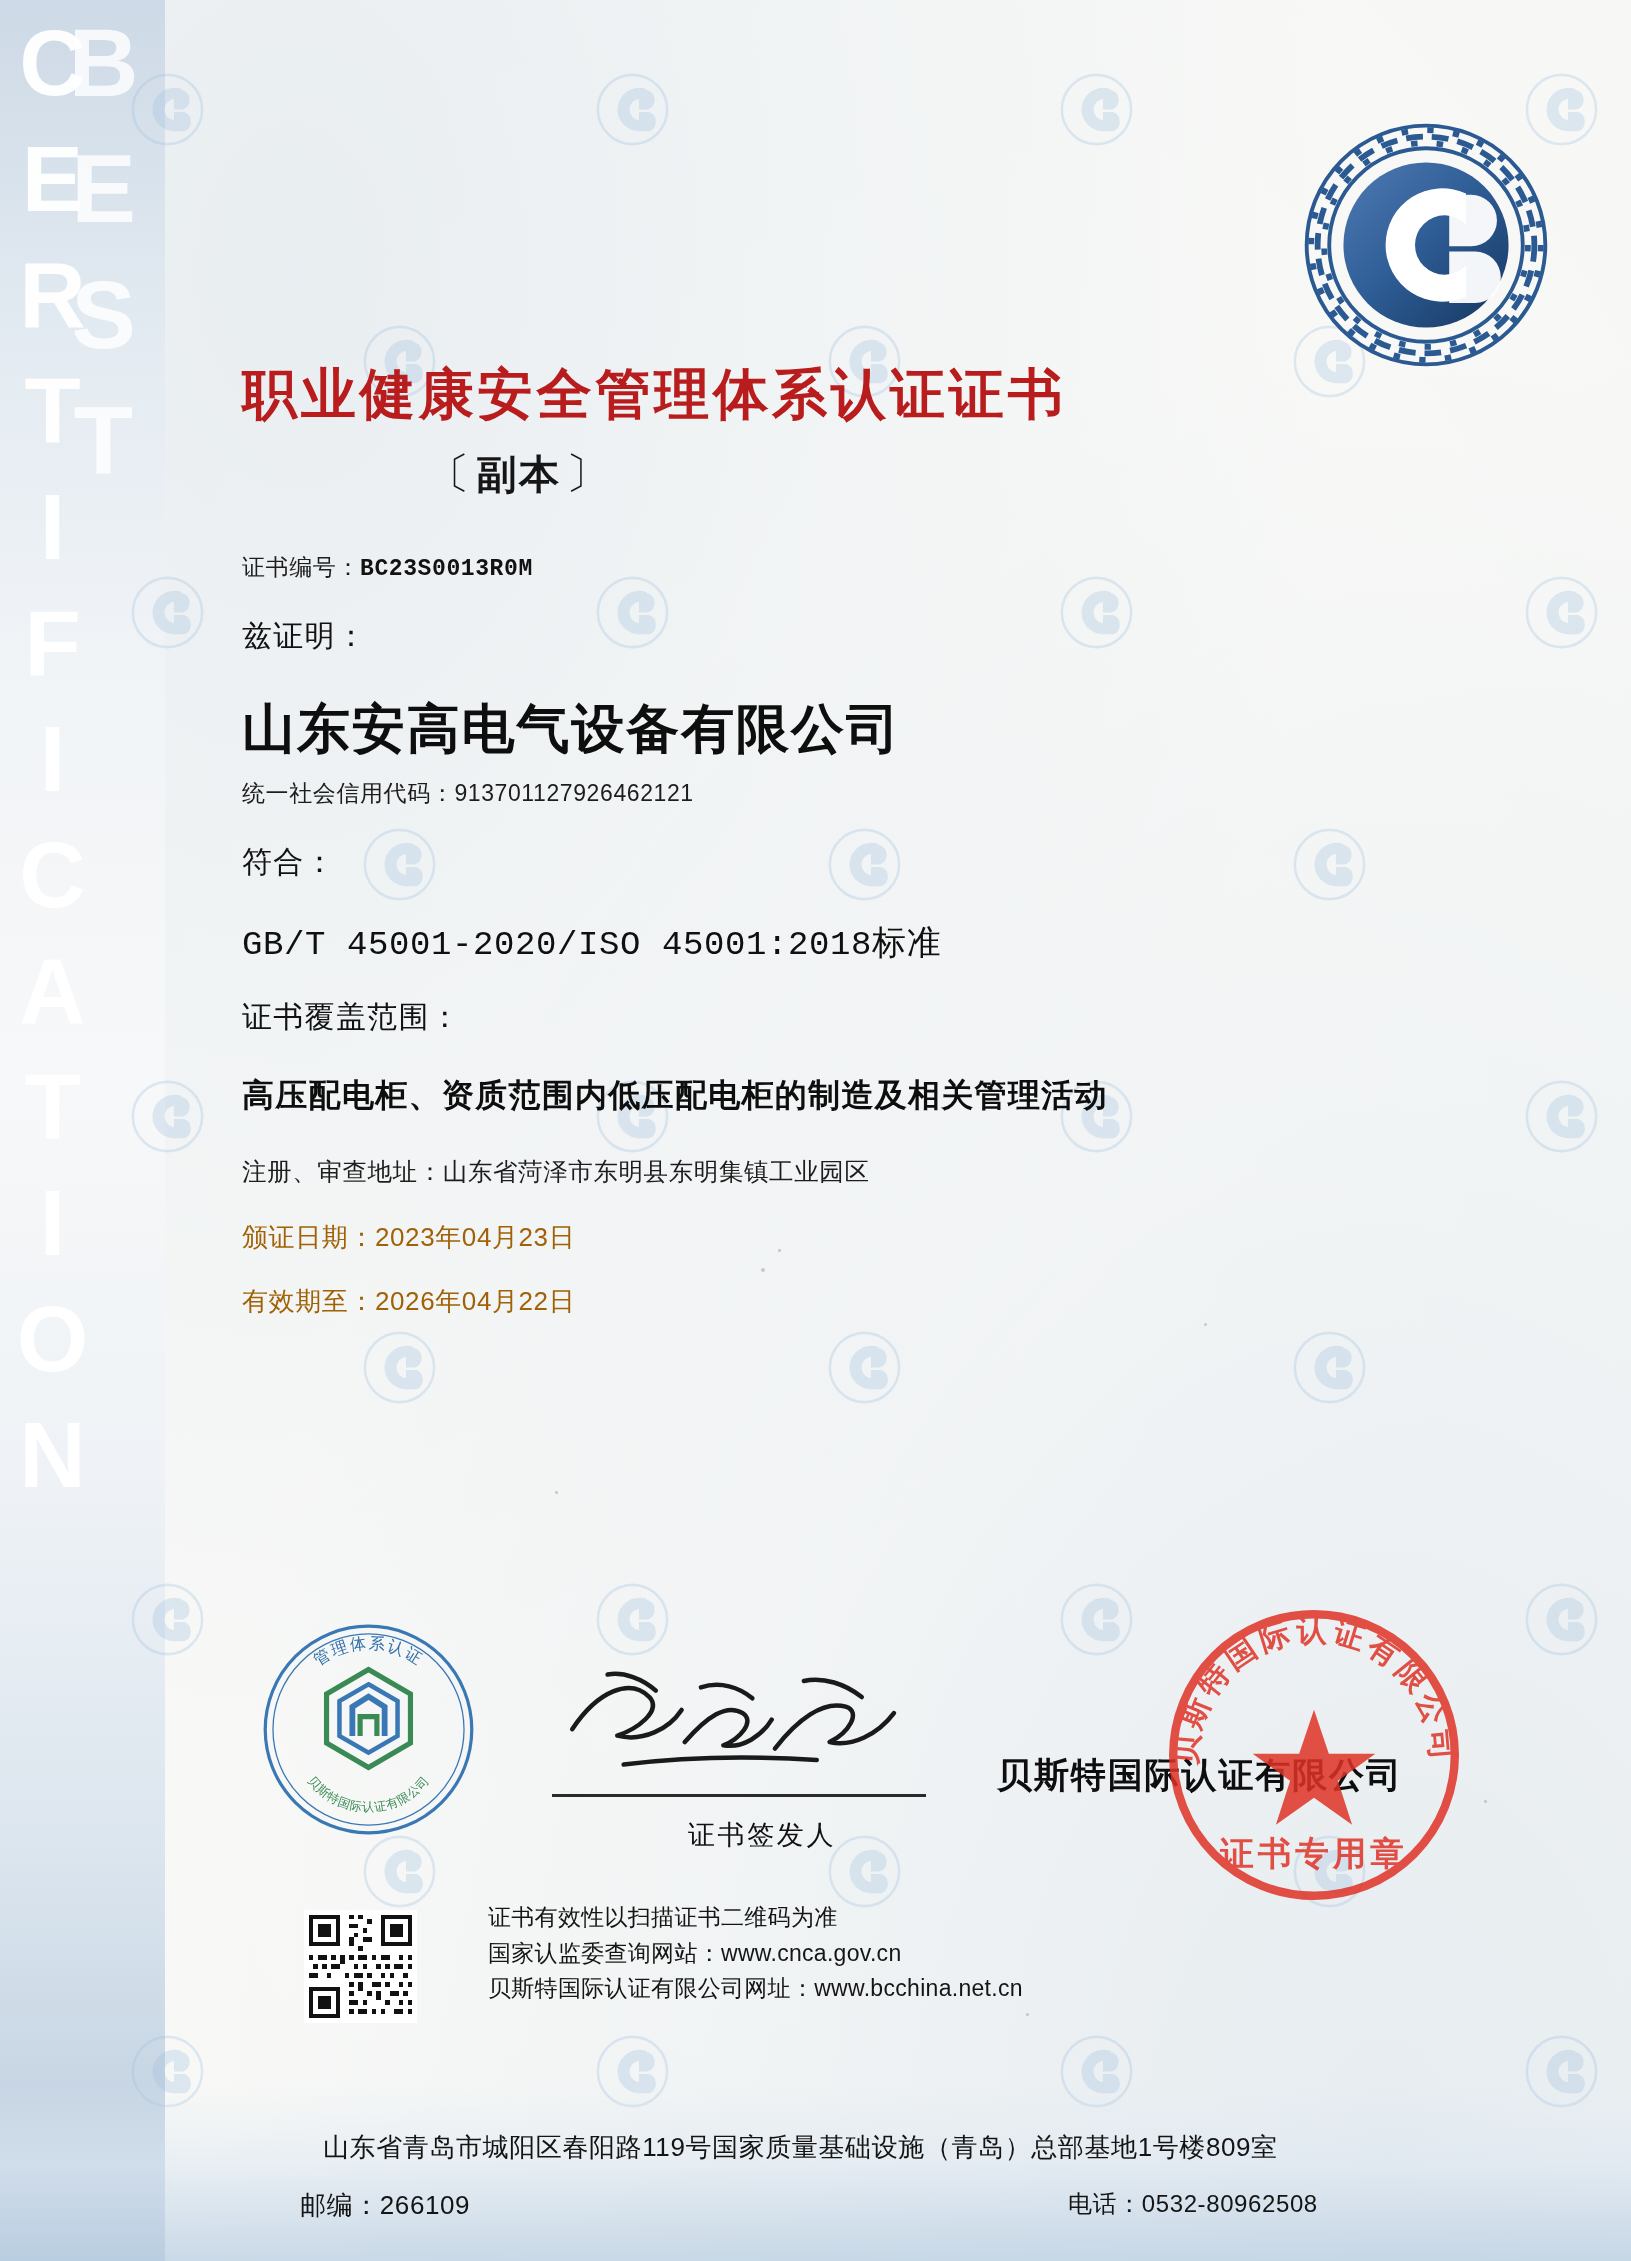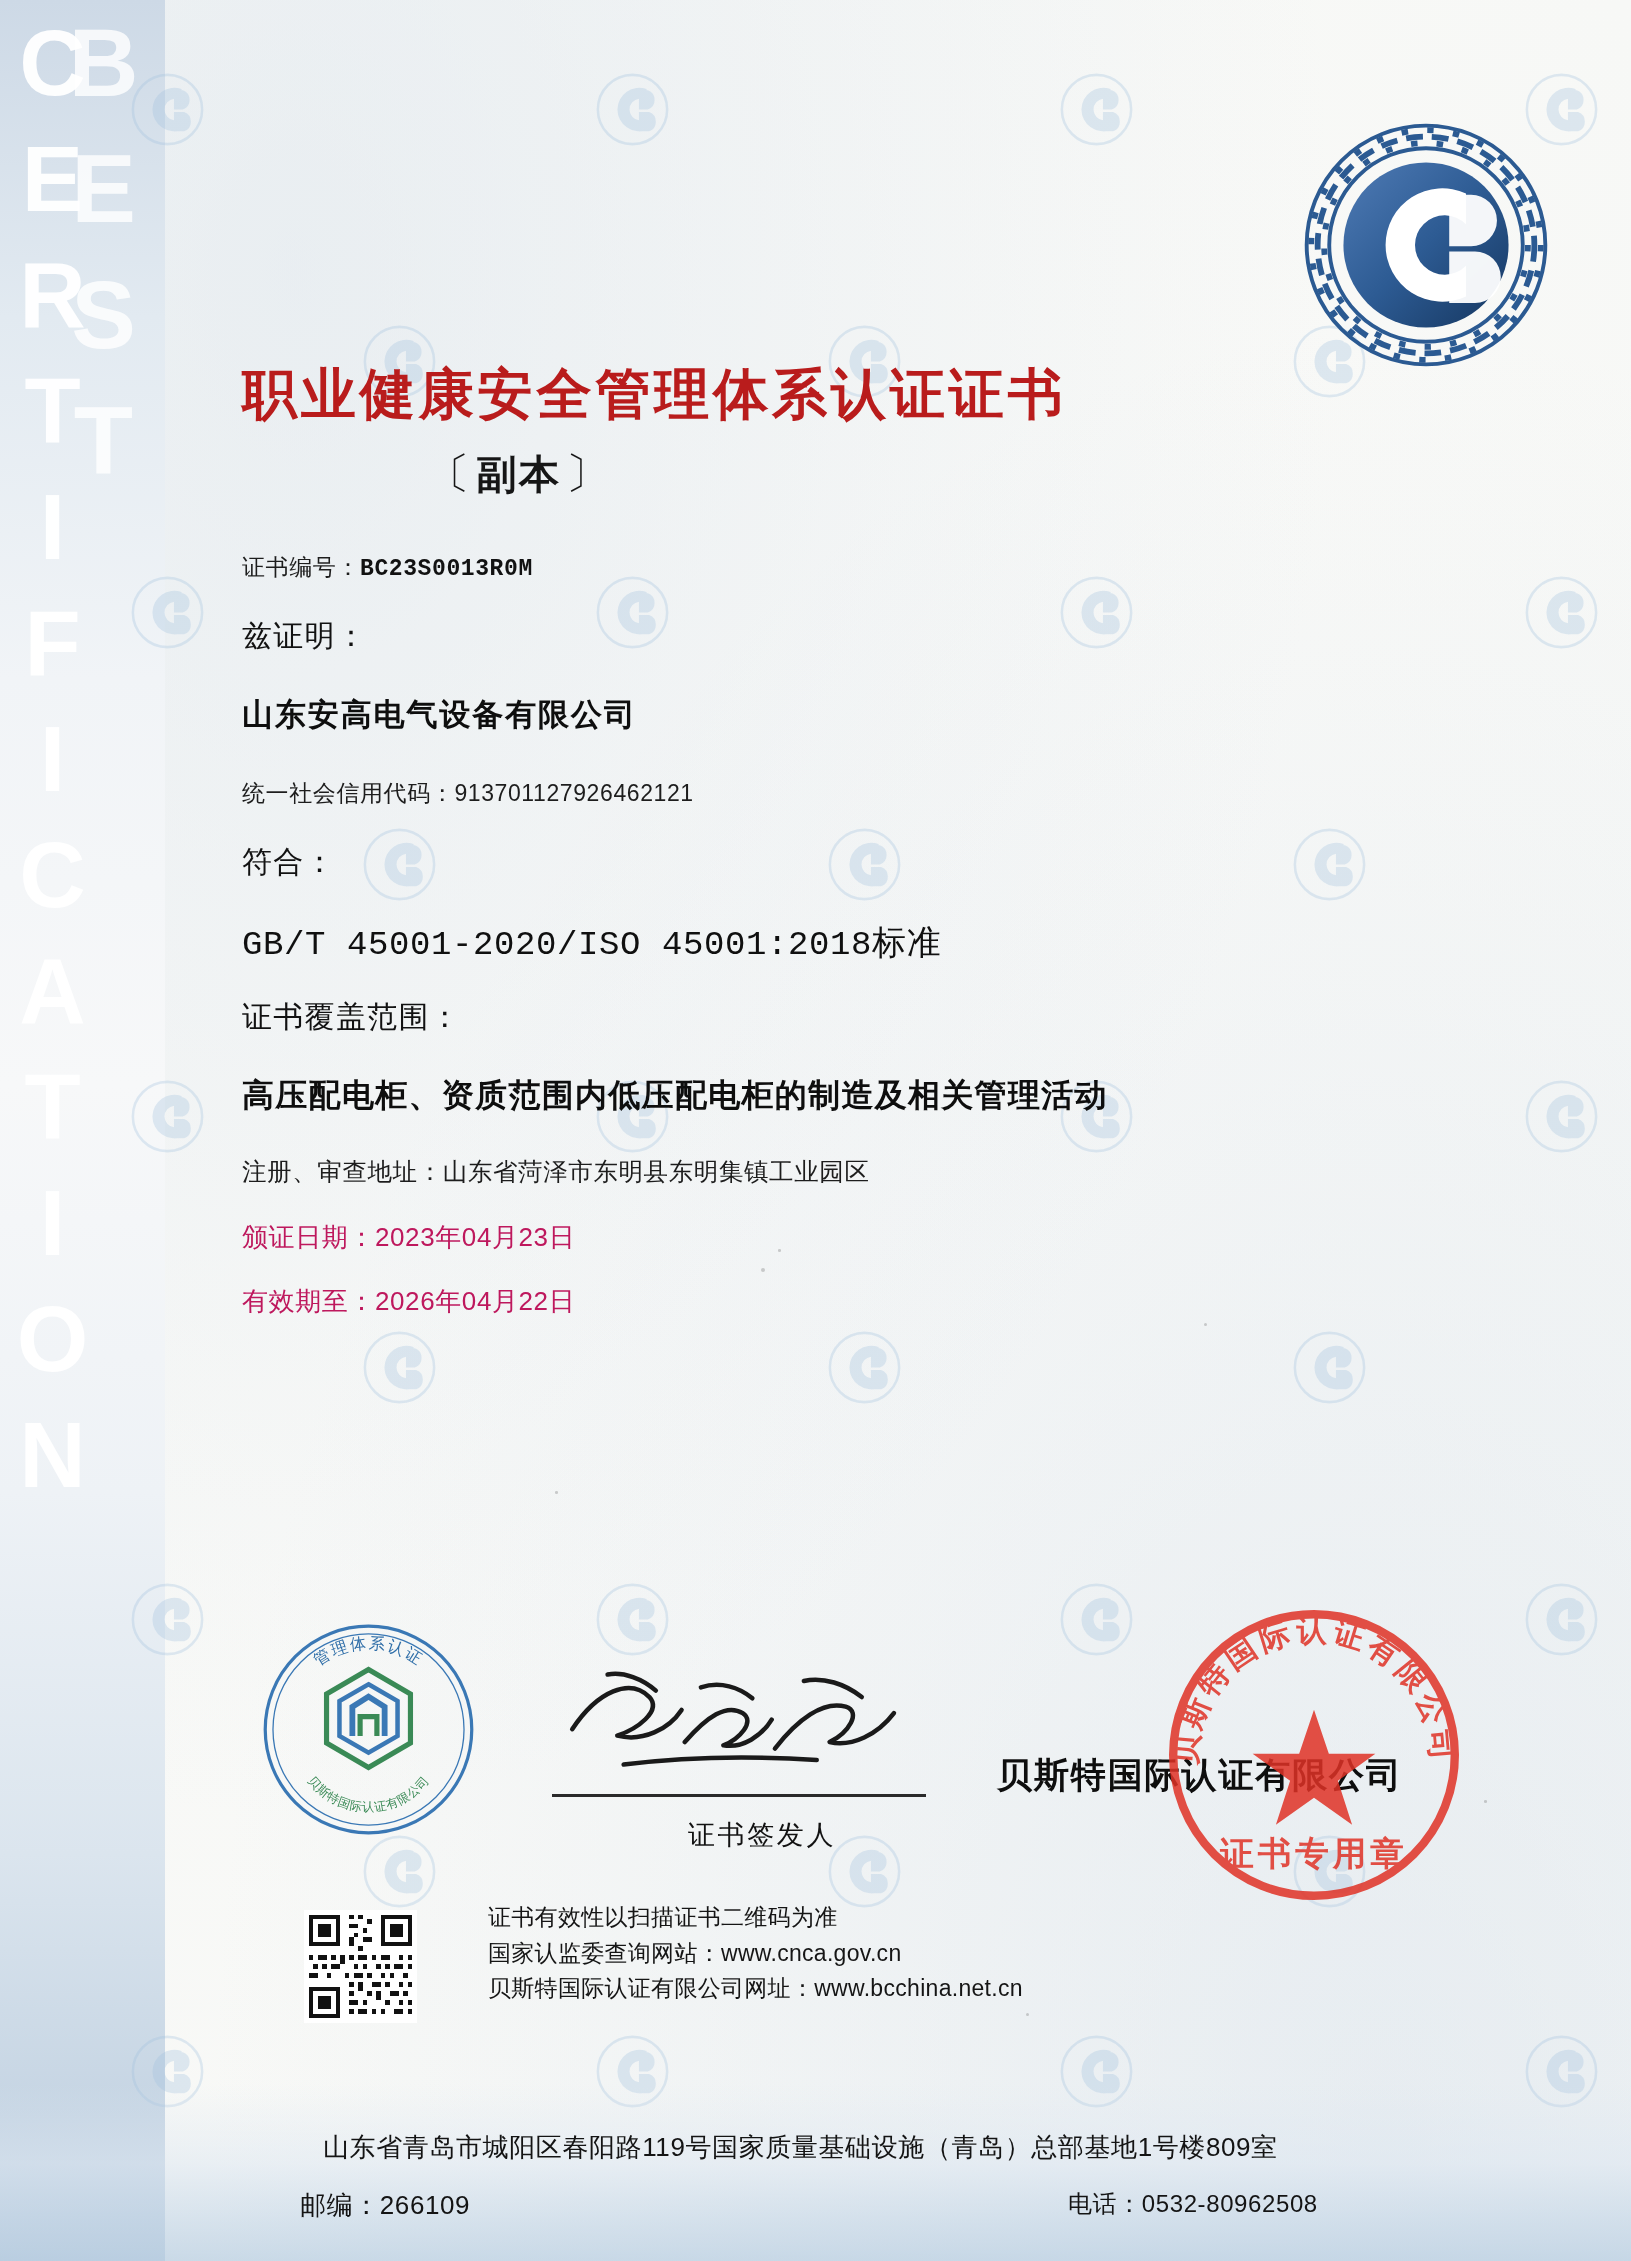--- a/index.html
+++ b/index.html
@@ -155,21 +155,21 @@
     color: #121212;
   }
   .val-mono {
     font-family: "Liberation Mono", monospace;
     font-size: 23px;
     font-weight: bold;
     letter-spacing: 0.6px;
     color: #121212;
   }
   .company {
-    font-size: 31px;
+    font-size: 53px;
     font-weight: bold;
     letter-spacing: 1.9px;
     color: #0e0e0e;
   }
   .std {
     font-family: "Liberation Mono", monospace;
     font-size: 34px;
     letter-spacing: 0.6px;
     color: #101010;
   }
@@ -180,21 +180,21 @@
     color: #0e0e0e;
   }
   .addr {
     font-size: 24.5px;
     letter-spacing: 0.6px;
     color: #1d1d1d;
   }
   .date {
     font-size: 26px;
     letter-spacing: 0.6px;
-    color: #be185d;
+    color: #a16207;
   }
 
   
   .accred-seal {
     position: absolute;
     left: 97px;
     top: 1623px;
     width: 213px;
     height: 213px;
   }

